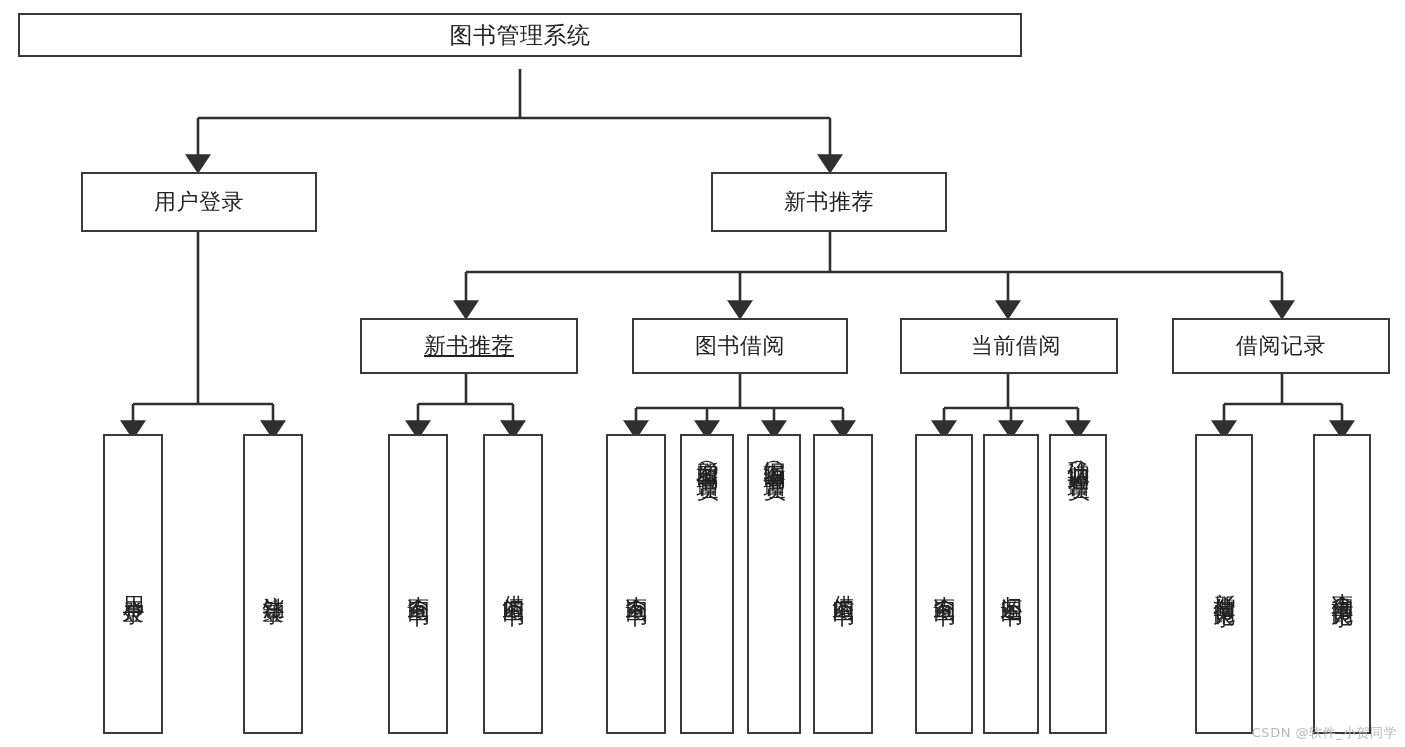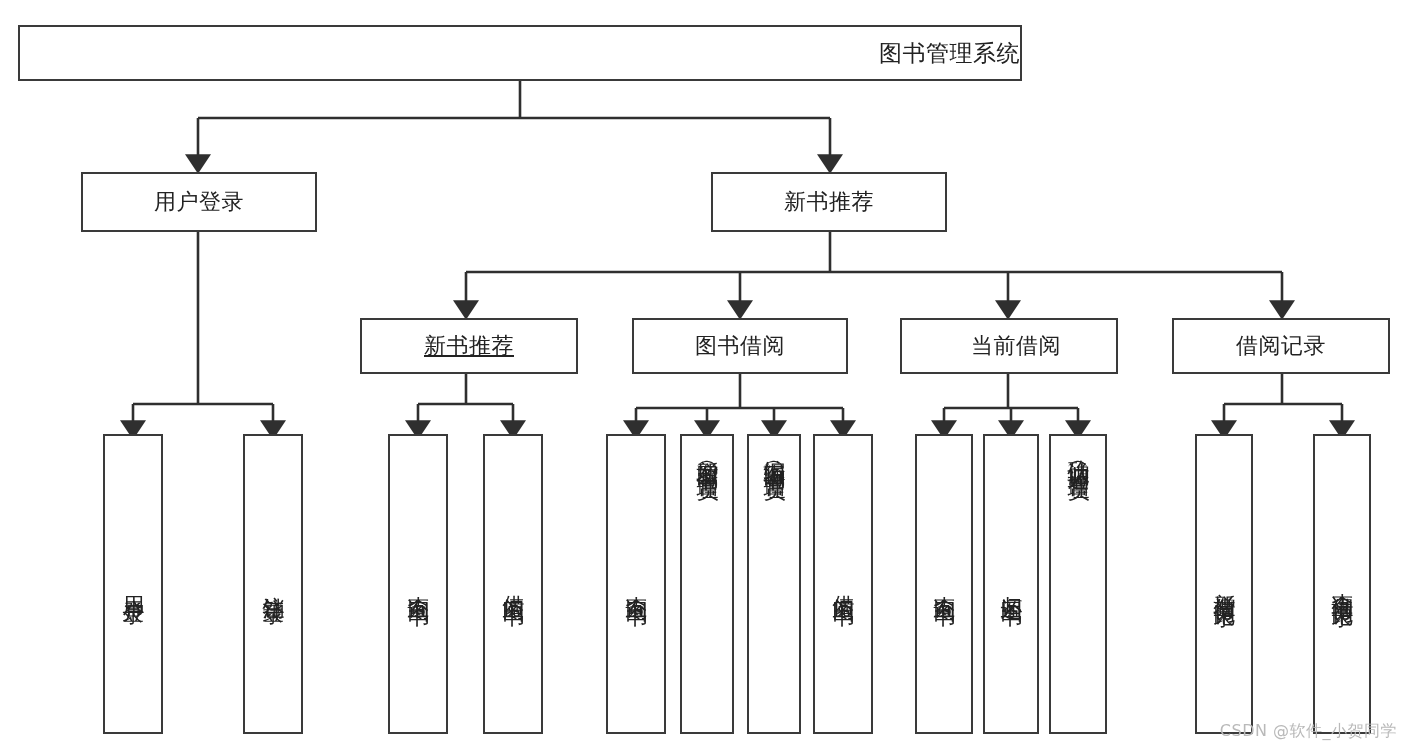--- a/index.html
+++ b/index.html
@@ -61,21 +61,21 @@
     align-items: flex-start;
     padding-top: 6px;
   }
   .leaf.align-center {
     align-items: center;
   }
   #watermark {
     position: absolute;
     right: 8px;
     bottom: 5px;
-    font-size: 16px;
+    font-size: 13px;
     color: #b9b9b9;
     letter-spacing: 0.5px;
     white-space: nowrap;
     pointer-events: none;
     margin-top: 39px;
   }
 </style>
 </head>
 <body>
 
@@ -124,21 +124,21 @@
       <path d="M1011,408 L1011,426" marker-end="url(#arrowhead)"></path>
       <path d="M1078,408 L1078,426" marker-end="url(#arrowhead)"></path>
 
       <path d="M1282,374 L1282,404"></path>
       <path d="M1224,404 L1342,404"></path>
       <path d="M1224,404 L1224,426" marker-end="url(#arrowhead)"></path>
       <path d="M1342,404 L1342,426" marker-end="url(#arrowhead)"></path>
     </g>
   </svg>
 
-  <div class="node level-1" style="left: 18px; top: 25px; width: 1004px; height: 56px; border-color: rgb(58, 58, 58); background: rgb(255, 255, 255); color: rgb(34, 34, 34); justify-content: flex-end;">
+  <div class="node level-1" style="left: 18px; top: 13px; width: 1004px; height: 44px; border-color: rgb(58, 58, 58); background: rgb(255, 255, 255); color: rgb(34, 34, 34);">
     <span class="node-label">图书管理系统</span>
   </div>
 
   <div class="node level-2" style="left: 81px; top: 172px; width: 236px; height: 60px; border-color: rgb(58, 58, 58); background: rgb(255, 255, 255); color: rgb(34, 34, 34);">
     <span class="node-label">用户登录</span>
   </div>
   <div class="node level-2" style="left: 711px; top: 172px; width: 236px; height: 60px; border-color: rgb(58, 58, 58); background: rgb(255, 255, 255); color: rgb(34, 34, 34);">
     <span class="node-label">新书推荐</span>
   </div>
 

